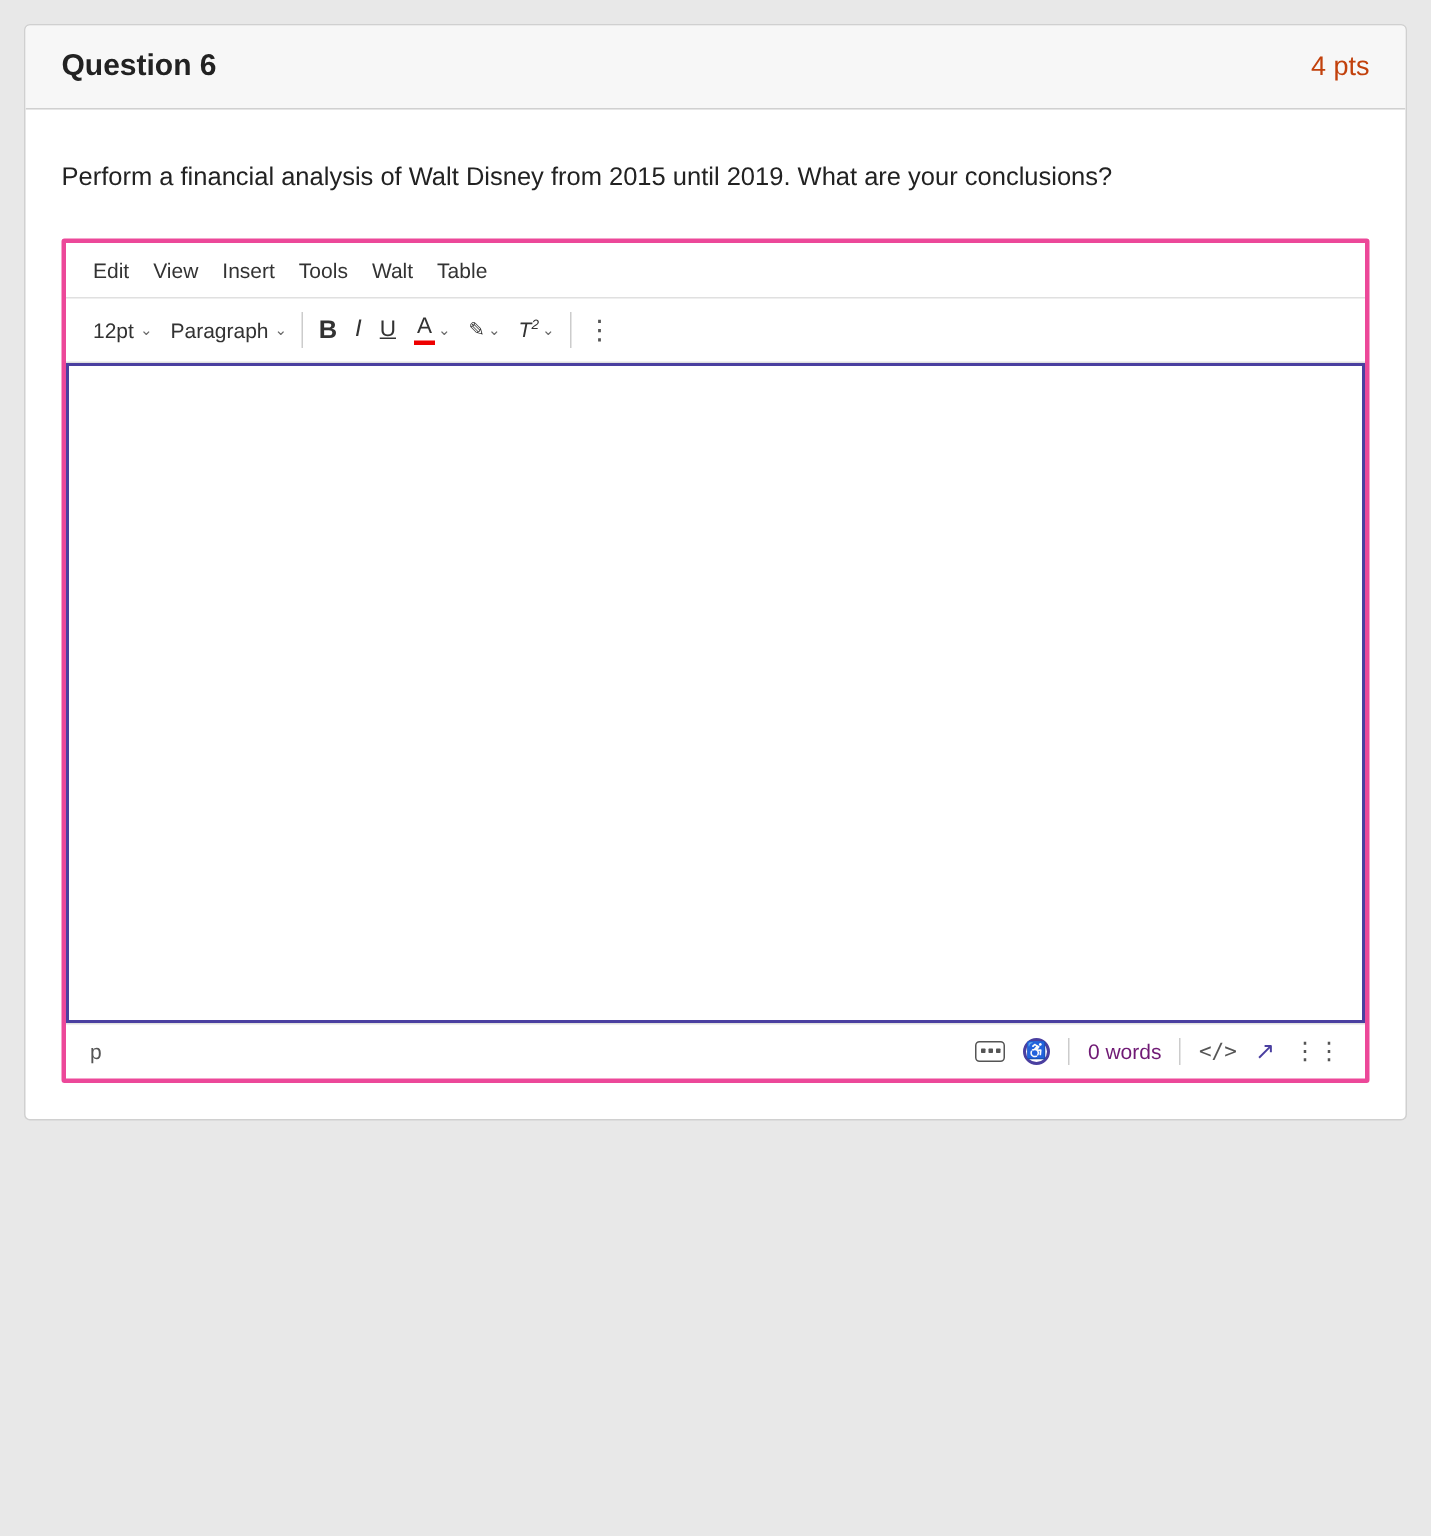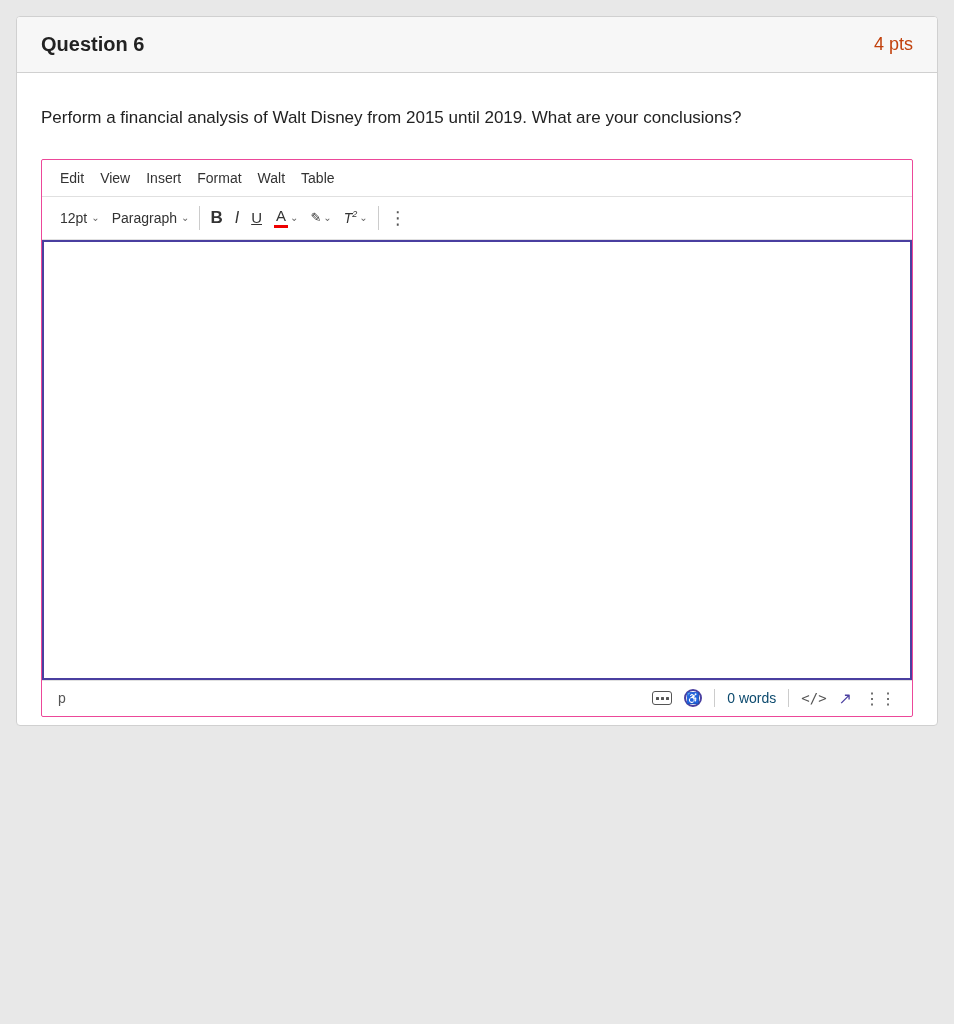--- a/index.html
+++ b/index.html
@@ -43,32 +43,32 @@
       color: #222222;
     }
 
     .question-points {
       font-size: 18px;
       font-weight: 400;
       color: #c2410c;
     }
 
     .question-body {
-      padding: 32px 24px 8px 24px;
+      padding: 32px 24px 24px 24px;
     }
 
     .question-text {
       font-size: 17px;
       color: #222222;
       line-height: 1.5;
       margin-bottom: 28px;
     }
 
     .editor-container {
-      border: 1px solid #ec4899;
+      border: 3px solid #ec4899;
       border-radius: 2px;
     }
 
     .editor-menubar {
       display: flex;
       align-items: center;
       padding: 6px 12px;
       gap: 4px;
       border-bottom: 1px solid #e0e0e0;
     }
@@ -192,21 +192,21 @@
     }
 
     .status-divider {
       width: 1px;
       height: 18px;
       background: #cccccc;
     }
 
     .word-count {
       font-size: 14px;
-      color: #0c4a6e;
+      color: #701a75;
     }
 
     .status-code {
       font-size: 14px;
       color: #555;
       font-family: monospace;
     }
 
     .expand-icon {
       font-size: 16px;
@@ -277,21 +277,21 @@
     <div class="question-body">
 
       <div class="question-text">Perform a financial analysis of Walt Disney from 2015 until 2019.  What are your conclusions?</div>
 
       <div class="editor-container">
 
         <div class="editor-menubar">
           <span class="menu-item">Edit</span>
           <span class="menu-item">View</span>
           <span class="menu-item">Insert</span>
-          <span class="menu-item">Format</span>
+          <span class="menu-item">Tools</span>
           <span class="menu-item">Walt</span>
           <span class="menu-item">Table</span>
         </div>
 
         <div class="editor-toolbar">
 
           <div class="toolbar-select">
             <span>12pt</span>
             <span class="chevron-down">⌄</span>
           </div>

